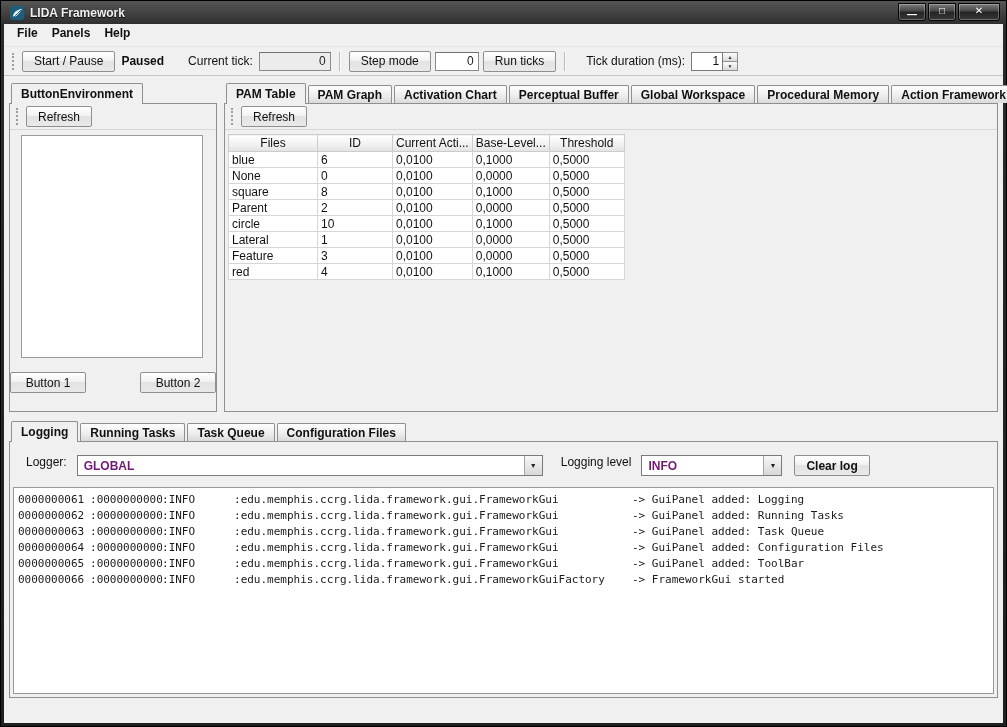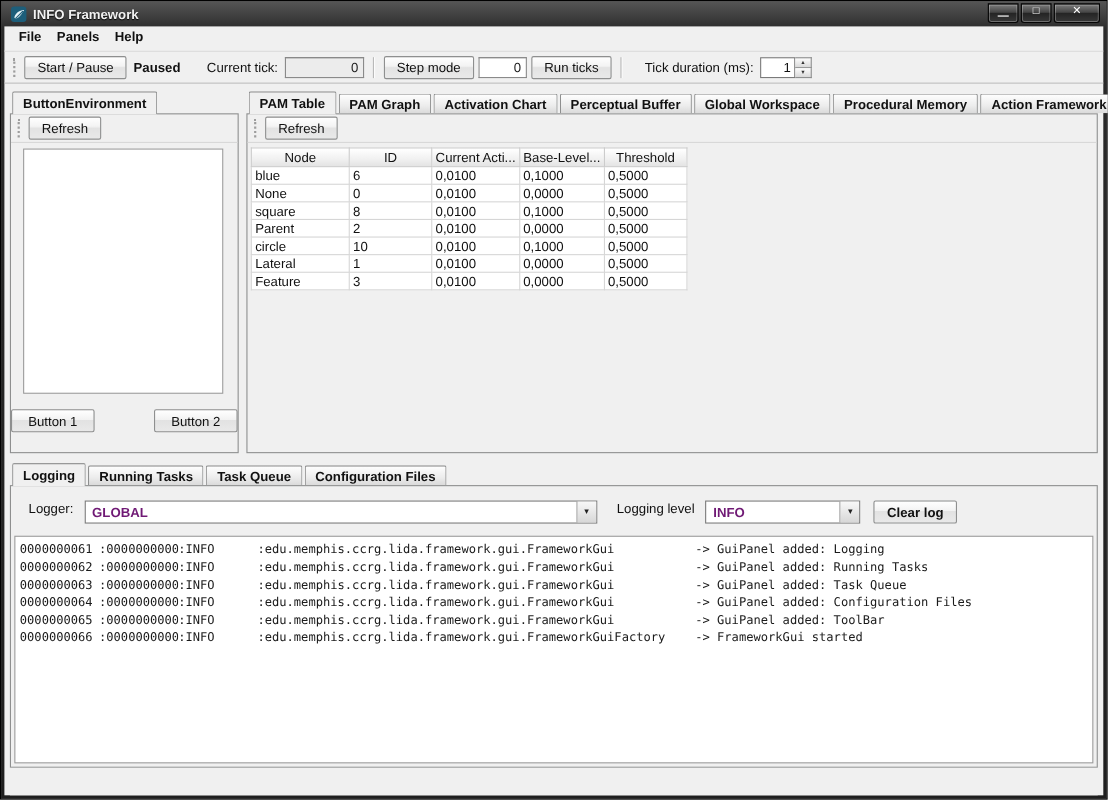--- a/index.html
+++ b/index.html
@@ -118,21 +118,21 @@
 <div class="window">
 
   <div class="titlebar">
     <span class="app-icon">
       <svg width="16" height="16" viewBox="0 0 16 16">
         <rect x="1" y="1" width="14" height="14" rx="3" fill="#1d5e7a"></rect>
         <path d="M4 11 C5 6, 10 4, 13 4 C11 7, 9 11, 5 12 Z" fill="#e8f4f8"></path>
         <path d="M5 12 C7 10, 9 8, 12 5" stroke="#1d5e7a" stroke-width="1" fill="none"></path>
       </svg>
     </span>
-    <span class="title">INFO Framework</span>
+    <span class="title">LIDA Framework</span>
     <span class="win-controls">
       <span class="winbtn">
           <span class="g g-min">—</span>
         </span>
       <span class="winbtn">
           <span class="g">□</span>
         </span>
       <span class="winbtn close">
           <span class="g">✕</span>
         </span>
@@ -202,21 +202,21 @@
         </div>
         <div class="panel-body">
           <div class="inner-toolbar">
             <span class="grip"></span>
             <button class="btn">Refresh</button>
           </div>
           <div class="table-wrap">
             <table class="pam">
               <thead>
                 <tr>
-                  <th class="col-node">Node</th>
+                  <th class="col-node">Files</th>
                   <th class="col-id">ID</th>
                   <th class="col-cur">Current Acti...</th>
                   <th class="col-base">Base-Level...</th>
                   <th class="col-thr">Threshold</th>
                 </tr>
               </thead>
               <tbody>
                 <tr>
                   <td>blue</td>
                   <td>6</td>
@@ -257,20 +257,27 @@
                   <td>1</td>
                   <td>0,0100</td>
                   <td>0,0000</td>
                   <td>0,5000</td>
                 </tr>
                 <tr>
                   <td>Feature</td>
                   <td>3</td>
                   <td>0,0100</td>
                   <td>0,0000</td>
+                  <td>0,5000</td>
+                </tr>
+                <tr>
+                  <td>red</td>
+                  <td>4</td>
+                  <td>0,0100</td>
+                  <td>0,1000</td>
                   <td>0,5000</td>
                 </tr>
               </tbody>
             </table>
           </div>
         </div>
       </div>
     </div>
 
     <div class="panel bottom-panel">

